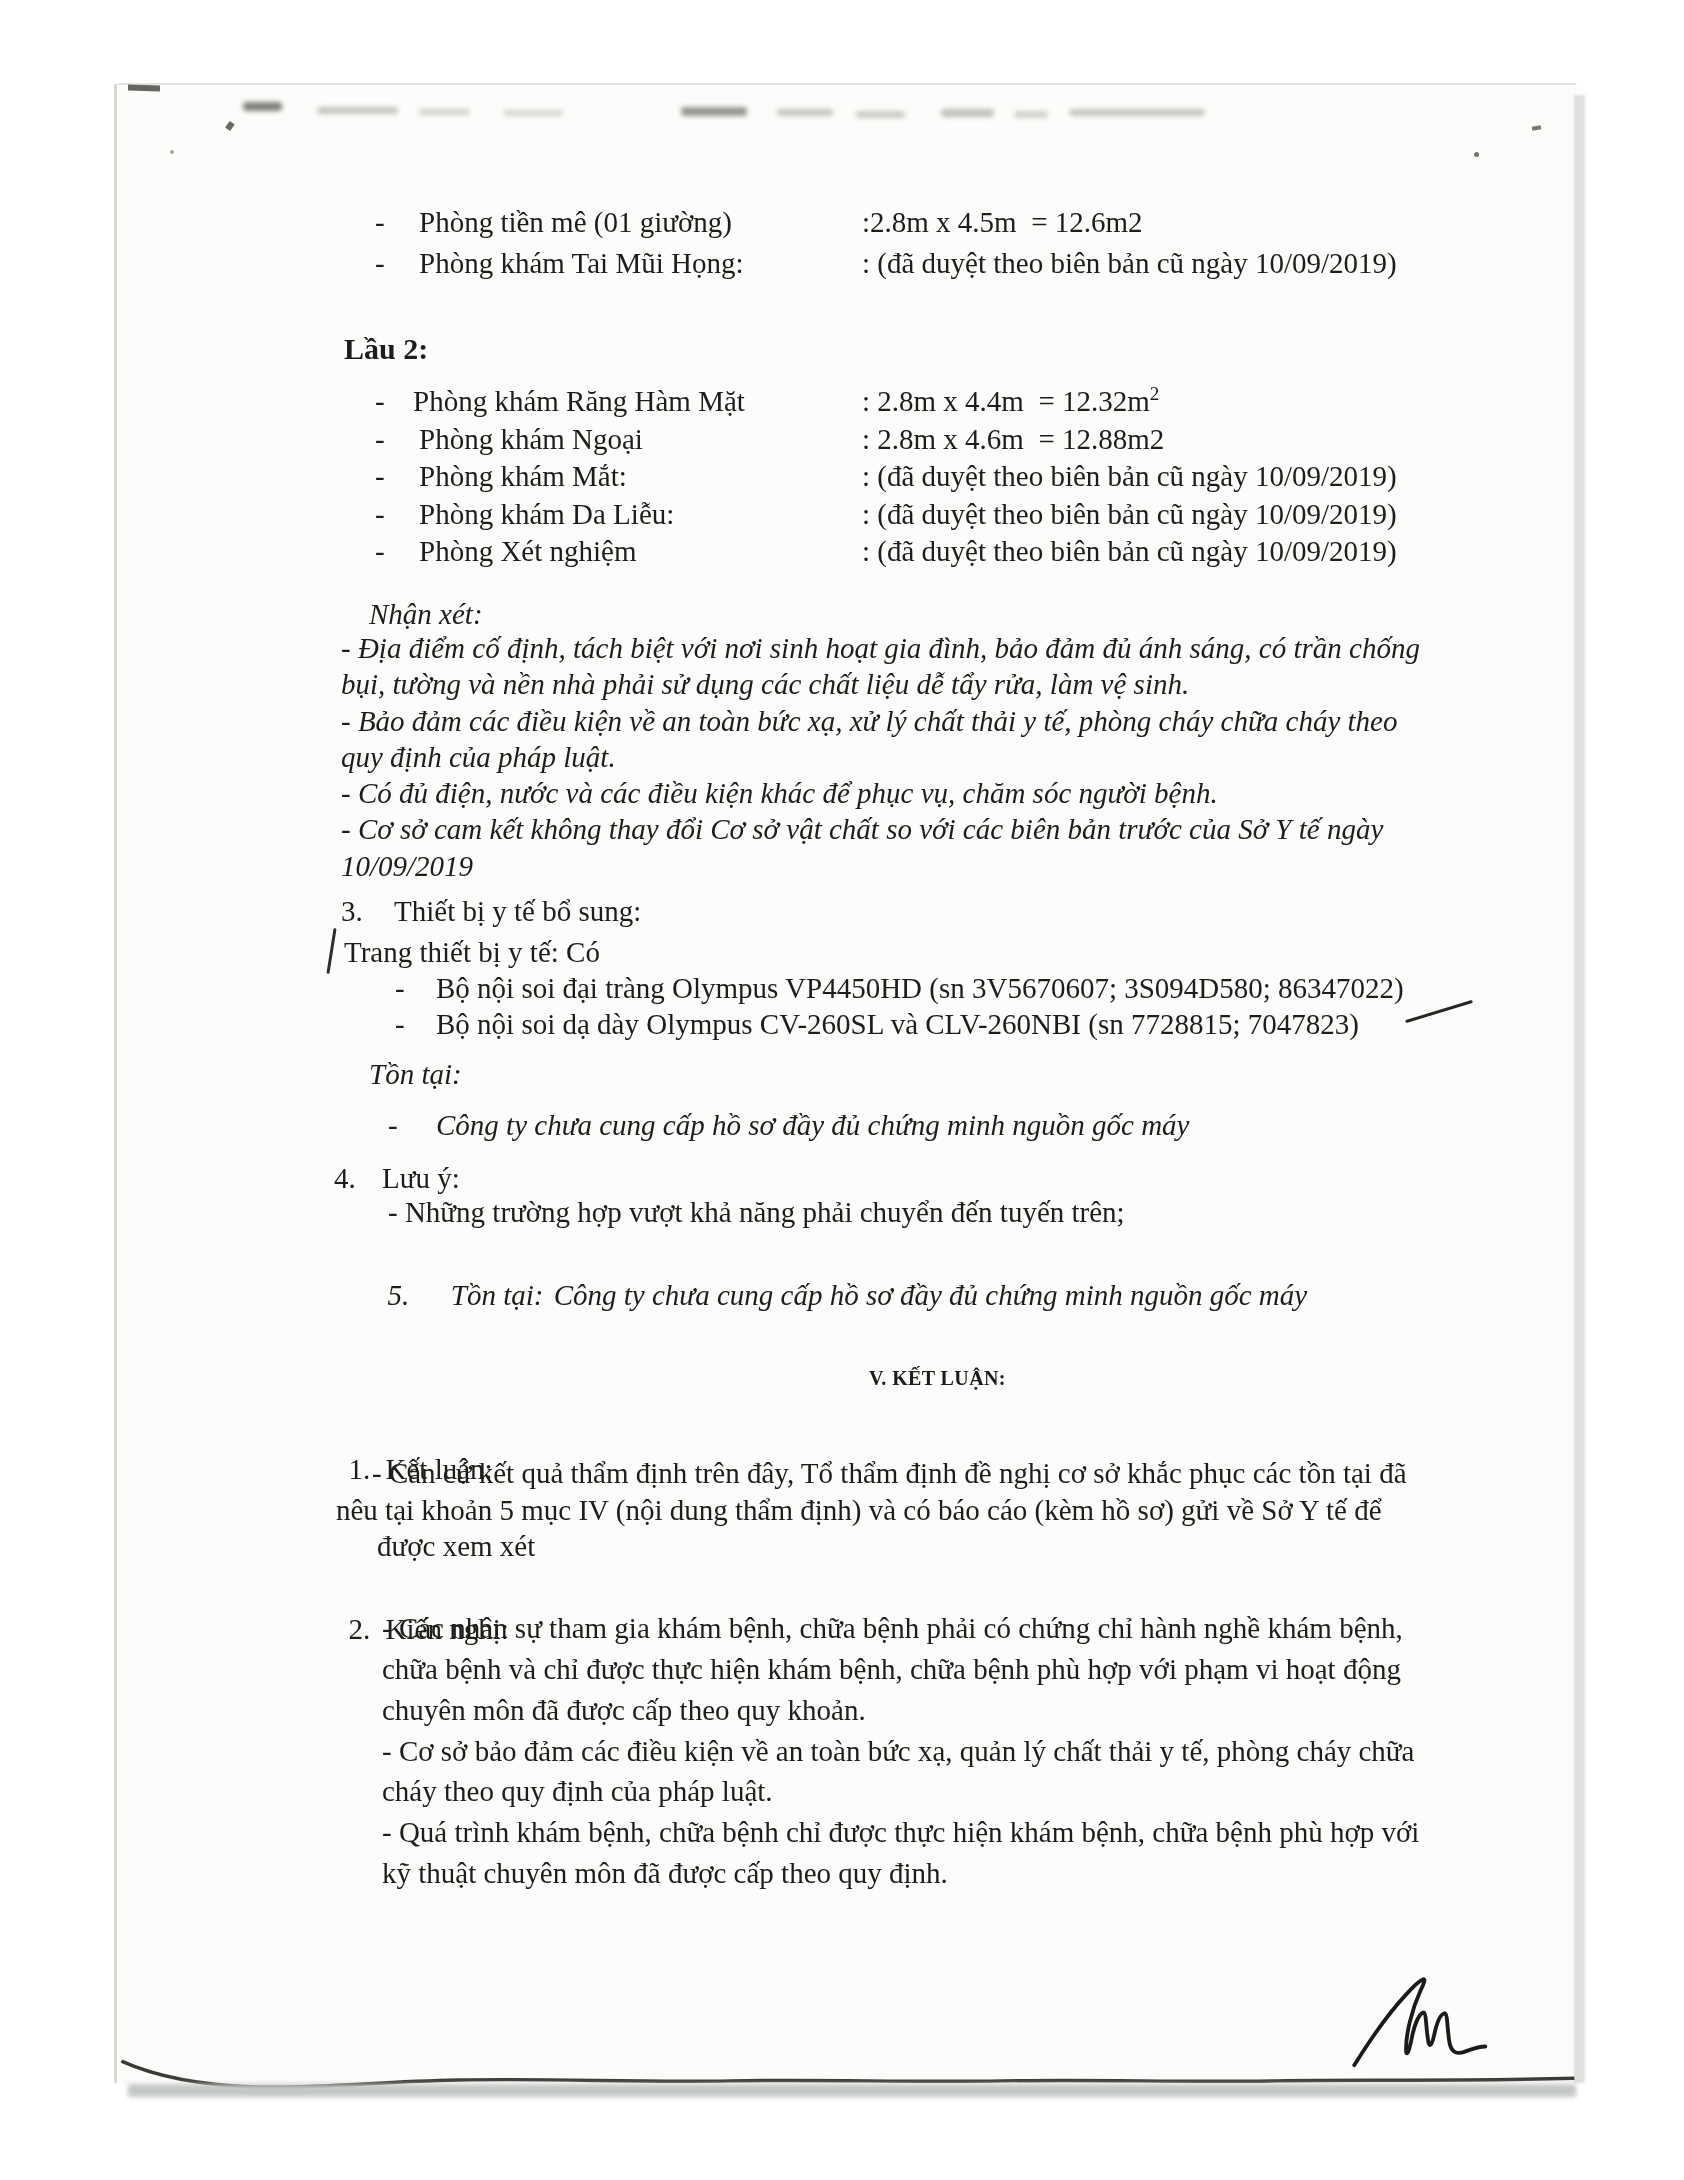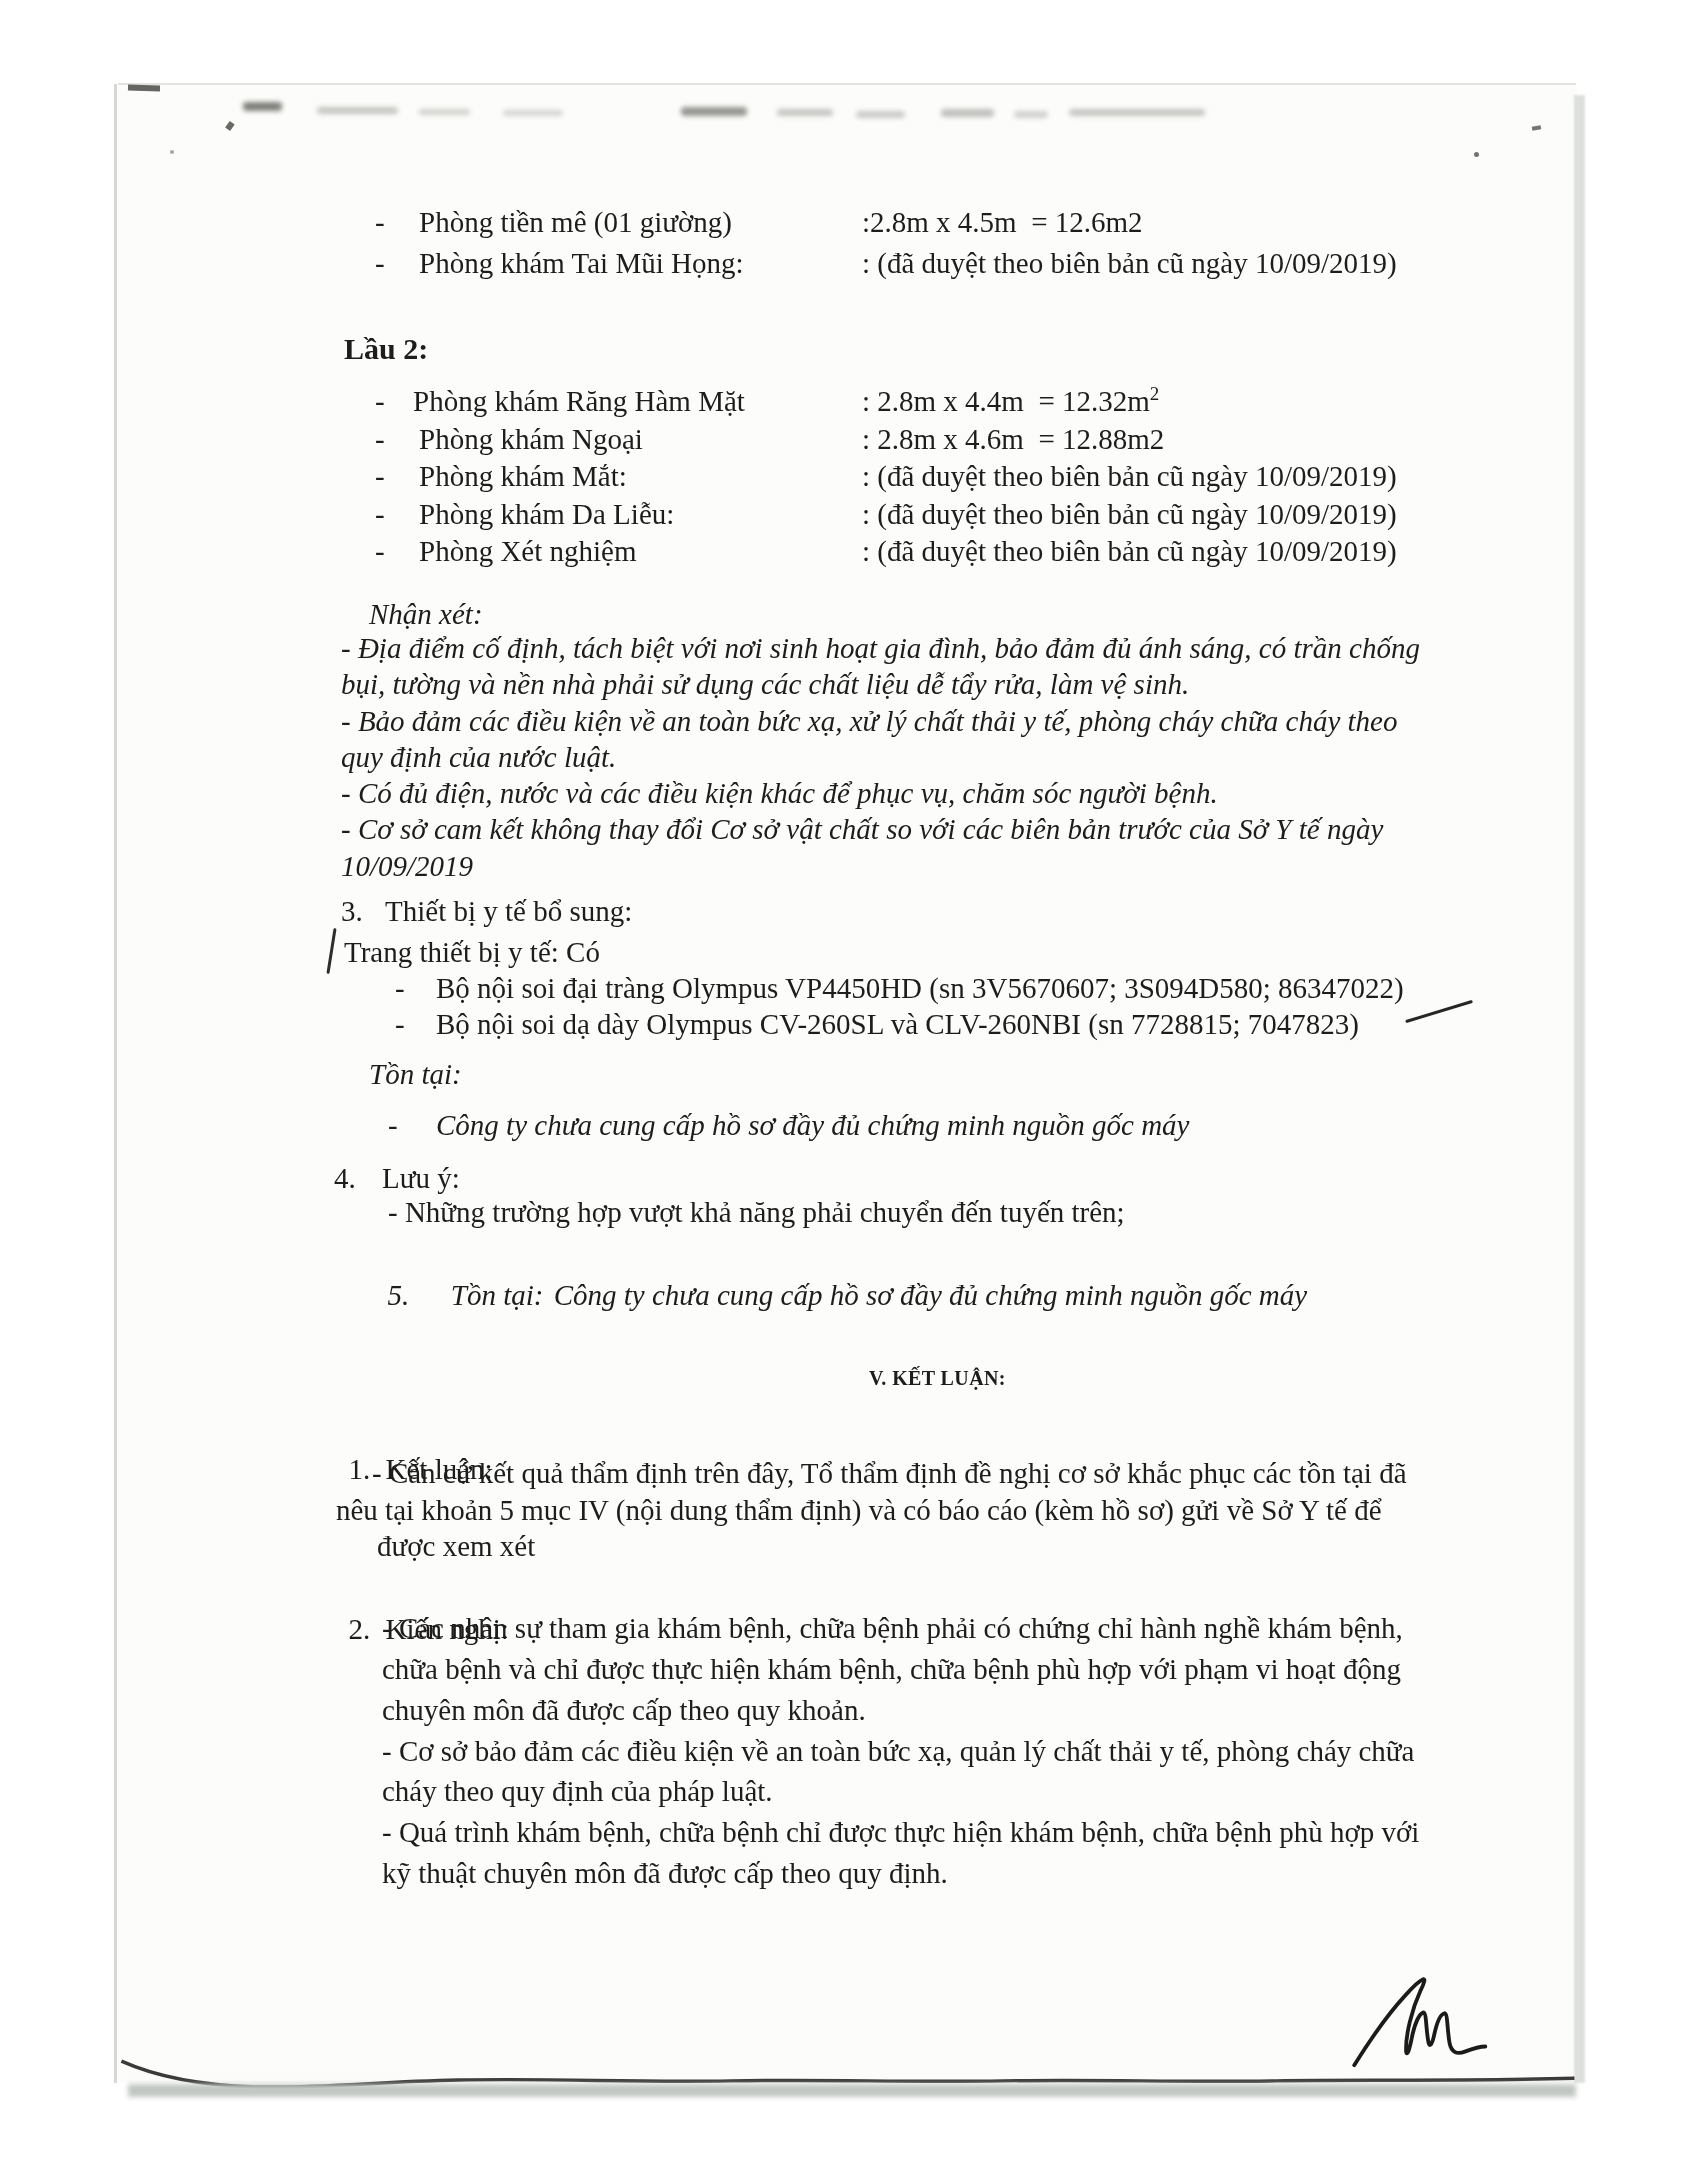--- a/index.html
+++ b/index.html
@@ -105,27 +105,27 @@
 <div class="t" style="left:862px;top:496px;"><span>: (đã duyệt theo biên bản cũ ngày 10/09/2019)</span><sup></sup></div>
 
 <div class="t" style="left:375px;top:533px;">-</div>
 <div class="t" style="left:419px;top:533px;">Phòng Xét nghiệm</div>
 <div class="t" style="left:862px;top:533px;"><span>: (đã duyệt theo biên bản cũ ngày 10/09/2019)</span><sup></sup></div>
 
 <div class="t bi" style="left:341px;top:596px;">Nhận xét:</div>
 <div class="t i" style="left:341px;top:630px;text-align:right;">- Địa điểm cố định, tách biệt với nơi sinh hoạt gia đình, bảo đảm đủ ánh sáng, có trần chống</div>
 <div class="t i" style="left:341px;top:666px;">bụi, tường và nền nhà phải sử dụng các chất liệu dễ tẩy rửa, làm vệ sinh.</div>
 <div class="t i" style="left:341px;top:703px;">- Bảo đảm các điều kiện về an toàn bức xạ, xử lý chất thải y tế, phòng cháy chữa cháy theo</div>
-<div class="t i" style="left:341px;top:739px;">quy định của nước luật.</div>
+<div class="t i" style="left:341px;top:739px;">quy định của pháp luật.</div>
 <div class="t i" style="left:341px;top:775px;">- Có đủ điện, nước và các điều kiện khác để phục vụ, chăm sóc người bệnh.</div>
 <div class="t i" style="left:341px;top:811px;">- Cơ sở cam kết không thay đổi Cơ sở vật chất so với các biên bản trước của Sở Y tế ngày</div>
 <div class="t i" style="left:341px;top:848px;">10/09/2019</div>
 
 <div class="t" style="left:341px;top:893px;">3.</div>
-<div class="t" style="left:385px;top:893px;">Thiết bị y tế bổ sung:</div>
+<div class="t" style="left:394px;top:893px;">Thiết bị y tế bổ sung:</div>
 <div class="t" style="left:344px;top:934px;">Trang thiết bị y tế: Có</div>
 <div class="pen-slash"></div>
 
 <div class="t" style="left:395px;top:970px;">-</div>
 <div class="t" style="left:436px;top:970px;">Bộ nội soi đại tràng Olympus VP4450HD (sn 3V5670607; 3S094D580; 86347022)</div>
 <div class="t" style="left:395px;top:1006px;">-</div>
 <div class="t" style="left:436px;top:1006px;">Bộ nội soi dạ dày Olympus CV-260SL và CLV-260NBI (sn 7728815; 7047823)</div>
 <div class="pen-tick"></div>
 
 <div class="t bi" style="left:341px;top:1056px;">Tồn tại:</div>

